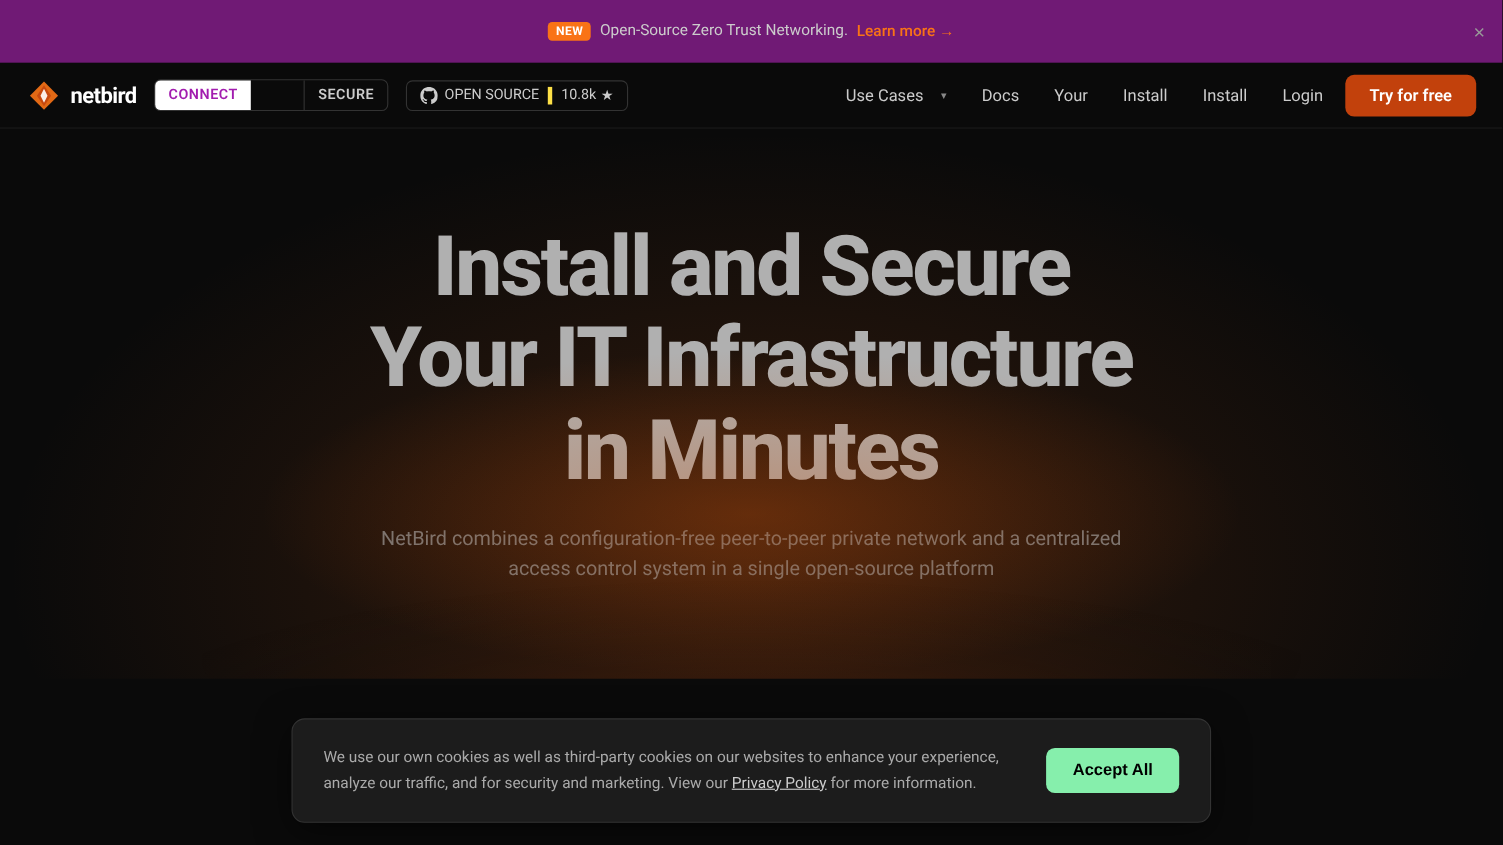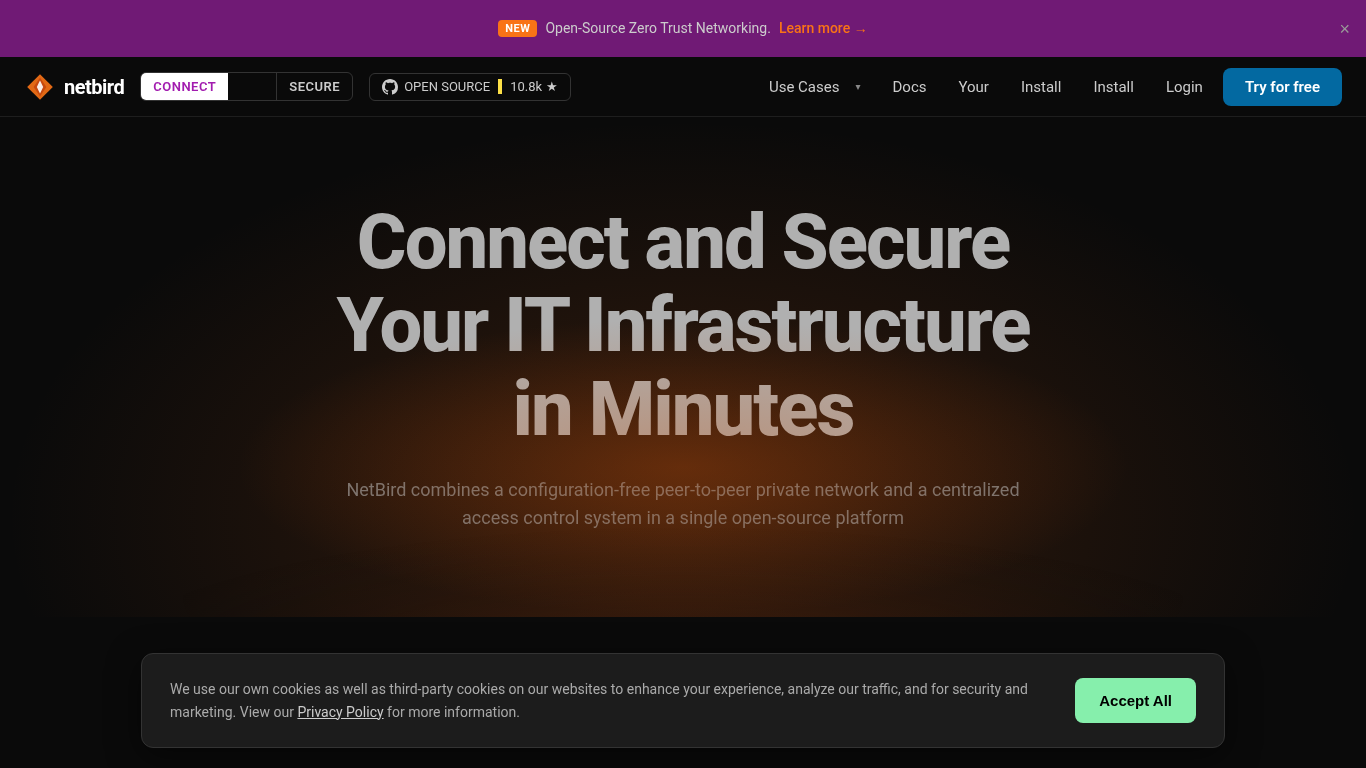--- a/index.html
+++ b/index.html
@@ -170,21 +170,21 @@
       gap: 16px;
       cursor: pointer;
     }
 
     .nav-link .chevron {
       font-size: 10px;
       color: #888;
     }
 
     .try-free-btn {
-      background: #0369a1;
+      background: #c2410c;
       color: #fff;
       border: none;
       border-radius: 8px;
       padding: 10px 22px;
       font-size: 15px;
       font-weight: 600;
       cursor: pointer;
       text-decoration: none;
       transition: background 0.2s;
     }
@@ -236,22 +236,23 @@
     
     .cookie-banner {
       position: fixed;
       bottom: 20px;
       left: 50%;
       transform: translateX(-50%);
       background: #1c1c1c;
       border: 1px solid #333;
       border-radius: 12px;
       padding: 24px 28px;
-      width: 1084px;
-      display: flex;
+      width: 836px;
+      display: flex;
+      align-items: center;
       justify-content: space-between;
       gap: 24px;
       z-index: 1000;
       box-shadow: 0 8px 32px rgba(0,0,0,0.5);
     }
 
     .cookie-text {
       font-size: 14px;
       color: #aaa;
       line-height: 1.6;
@@ -338,21 +339,21 @@
     <a href="#" class="nav-link">Install</a>
     <a href="#" class="nav-link">Install</a>
     <a href="#" class="nav-link">Login</a>
     <a href="#" class="try-free-btn">Try for free</a>
   </div>
 </nav>
 
 <section class="hero">
   <div class="hero-glow"></div>
   <h1 class="hero-title">
-    <span>Connect and Secure</span><br>
+    <span>Install and Secure</span><br>
     <span>Your IT Infrastructure</span><br>
     <span>in Minutes</span>
   </h1>
   <p class="hero-subtitle">NetBird combines a configuration-free peer-to-peer private network and a centralized access control system in a single open-source platform</p>
 
   <div class="hero-visual">
     <svg width="1366" height="200" viewBox="0 0 1366 200" xmlns="http://www.w3.org/2000/svg">
       <defs>
         <radialGradient id="glowGrad" cx="50%" cy="80%" r="60%">
           <stop offset="0%" stop-color="#c2410c" stop-opacity="0.5"></stop>

